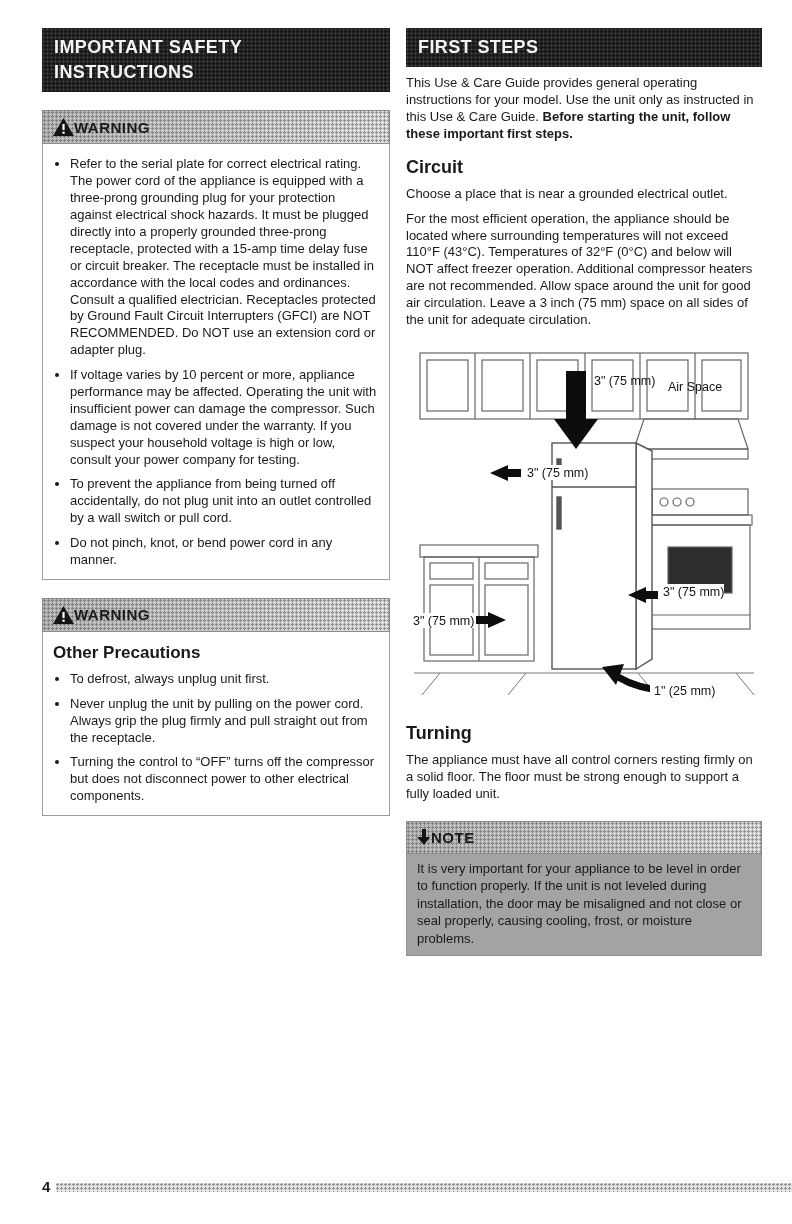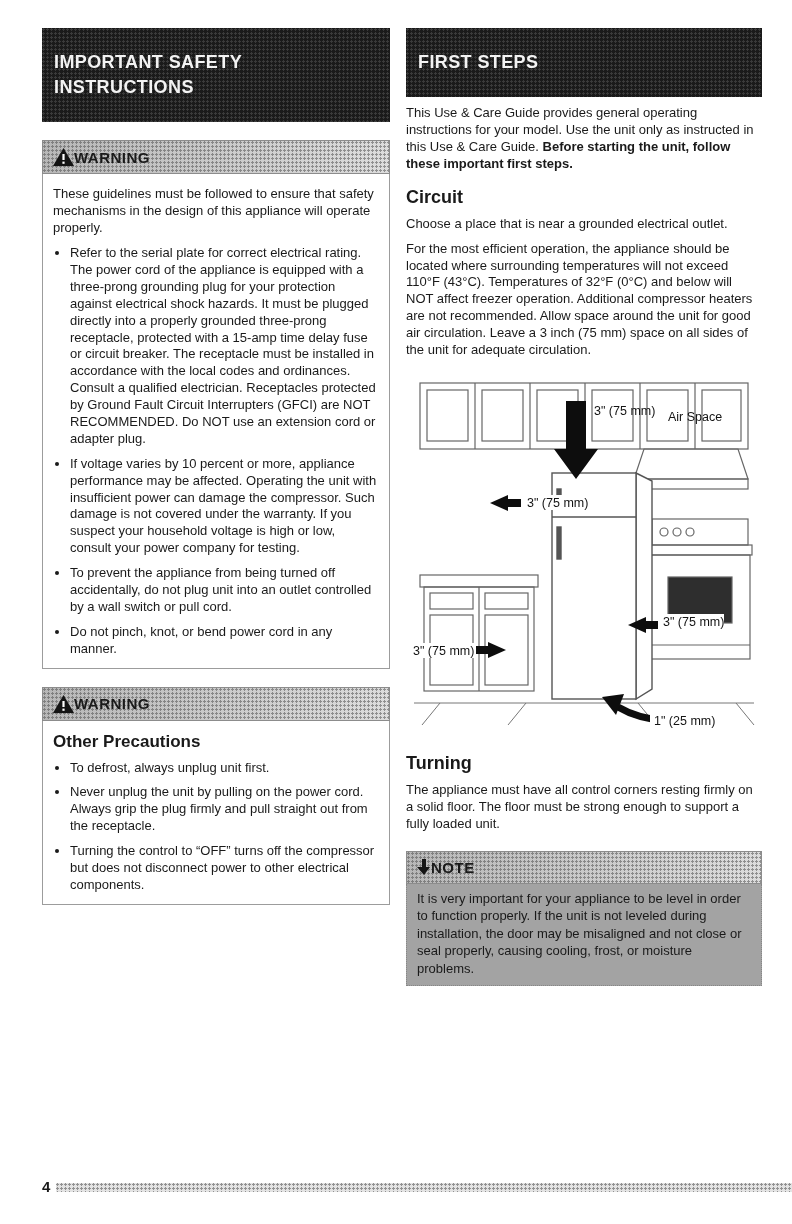--- a/index.html
+++ b/index.html
@@ -12,21 +12,21 @@
     overflow:hidden;
     position:relative;
   }
   .page { padding:28px 30px 0 42px; position:relative; height:100%; }
   .columns { display:flex; gap:16px; align-items:flex-start; }
   .col-left  { width:348px; flex:0 0 348px; }
   .col-right { width:356px; flex:0 0 356px; }
 
   .bar-dark {
     color:#f3f3f3; font-weight:bold; font-size:18px; line-height:1.4;
-    padding:22px 12px; letter-spacing:0.4px;
+    padding:7px 12px; letter-spacing:0.4px;
     background-color:#1a1a1a;
     background-image: radial-gradient(circle at 1.5px 1.5px, rgba(255,255,255,0.14) 1px, transparent 1.4px);
     background-size:4px 4px;
   }
 
   .warn-section { margin-top:18px; }
   .warn-bar, .note-bar {
     display:flex; align-items:center; 
     padding:7px 10px;
     font-weight:bold; font-size:15px; letter-spacing:0.5px;
@@ -87,21 +87,20 @@
           <span class="icon-wrap">
             <svg width="21" height="18" viewBox="0 0 21 18">
               <polygon points="10.5,0 21,18 0,18" fill="#141414"></polygon>
               <rect x="9.4" y="6" width="2.2" height="6" fill="#ffffff"></rect>
               <rect x="9.4" y="13.6" width="2.2" height="2.2" fill="#ffffff"></rect>
             </svg>
           </span>
           <span>WARNING</span>
         </div>
         <div class="warn-box">
-          <p>These guidelines must be followed to ensure that safety mechanisms in the design of this appliance will operate properly.</p>
           <ul>
             <li>Refer to the serial plate for correct electrical rating. The power cord of the appliance is equipped with a three-prong grounding plug for your protection against electrical shock hazards. It must be plugged directly into a properly grounded three-prong receptacle, protected with a 15-amp time delay fuse or circuit breaker. The receptacle must be installed in accordance with the local codes and ordinances. Consult a qualified electrician. Receptacles protected by Ground Fault Circuit Interrupters (GFCI) are NOT RECOMMENDED. Do NOT use an extension cord or adapter plug.</li>
             <li>If voltage varies by 10 percent or more, appliance performance may be affected. Operating the unit with insufficient power can damage the compressor. Such damage is not covered under the warranty. If you suspect your household voltage is high or low, consult your power company for testing.</li>
             <li>To prevent the appliance from being turned off accidentally, do not plug unit into an outlet controlled by a wall switch or pull cord.</li>
             <li>Do not pinch, knot, or bend power cord in any manner.</li>
           </ul>
         </div>
       </div>
 
       <div class="warn-section">

